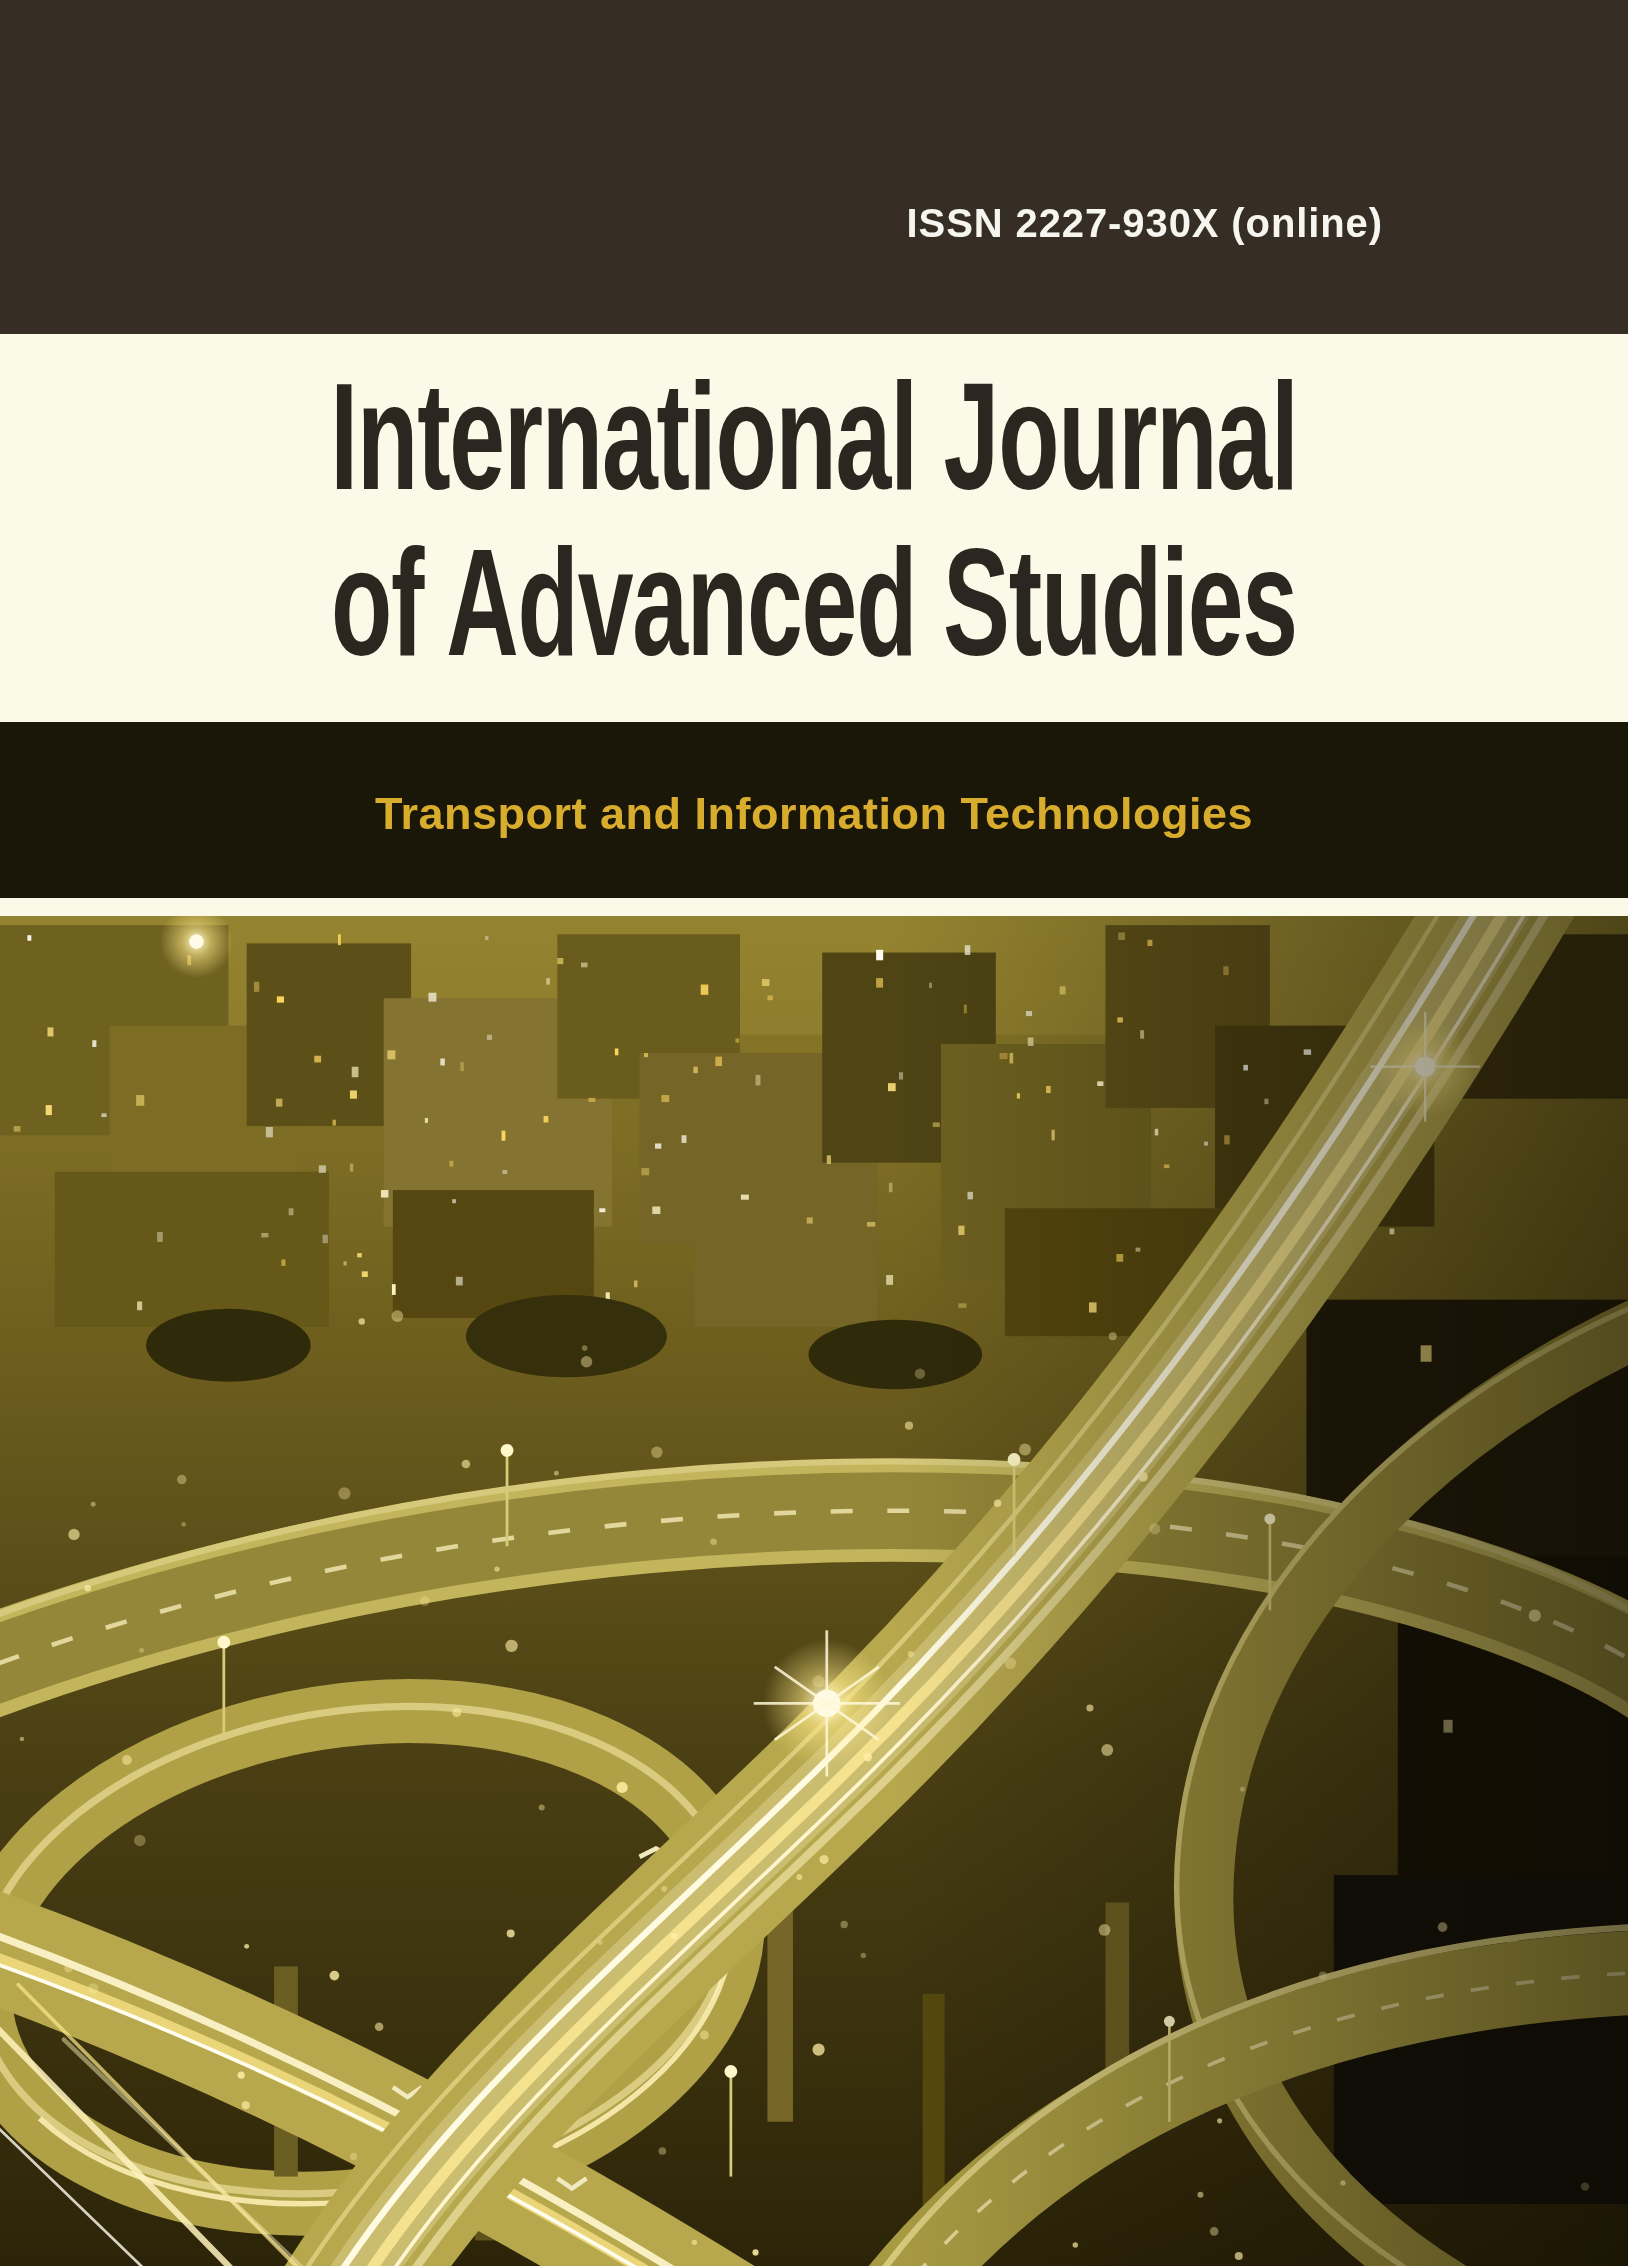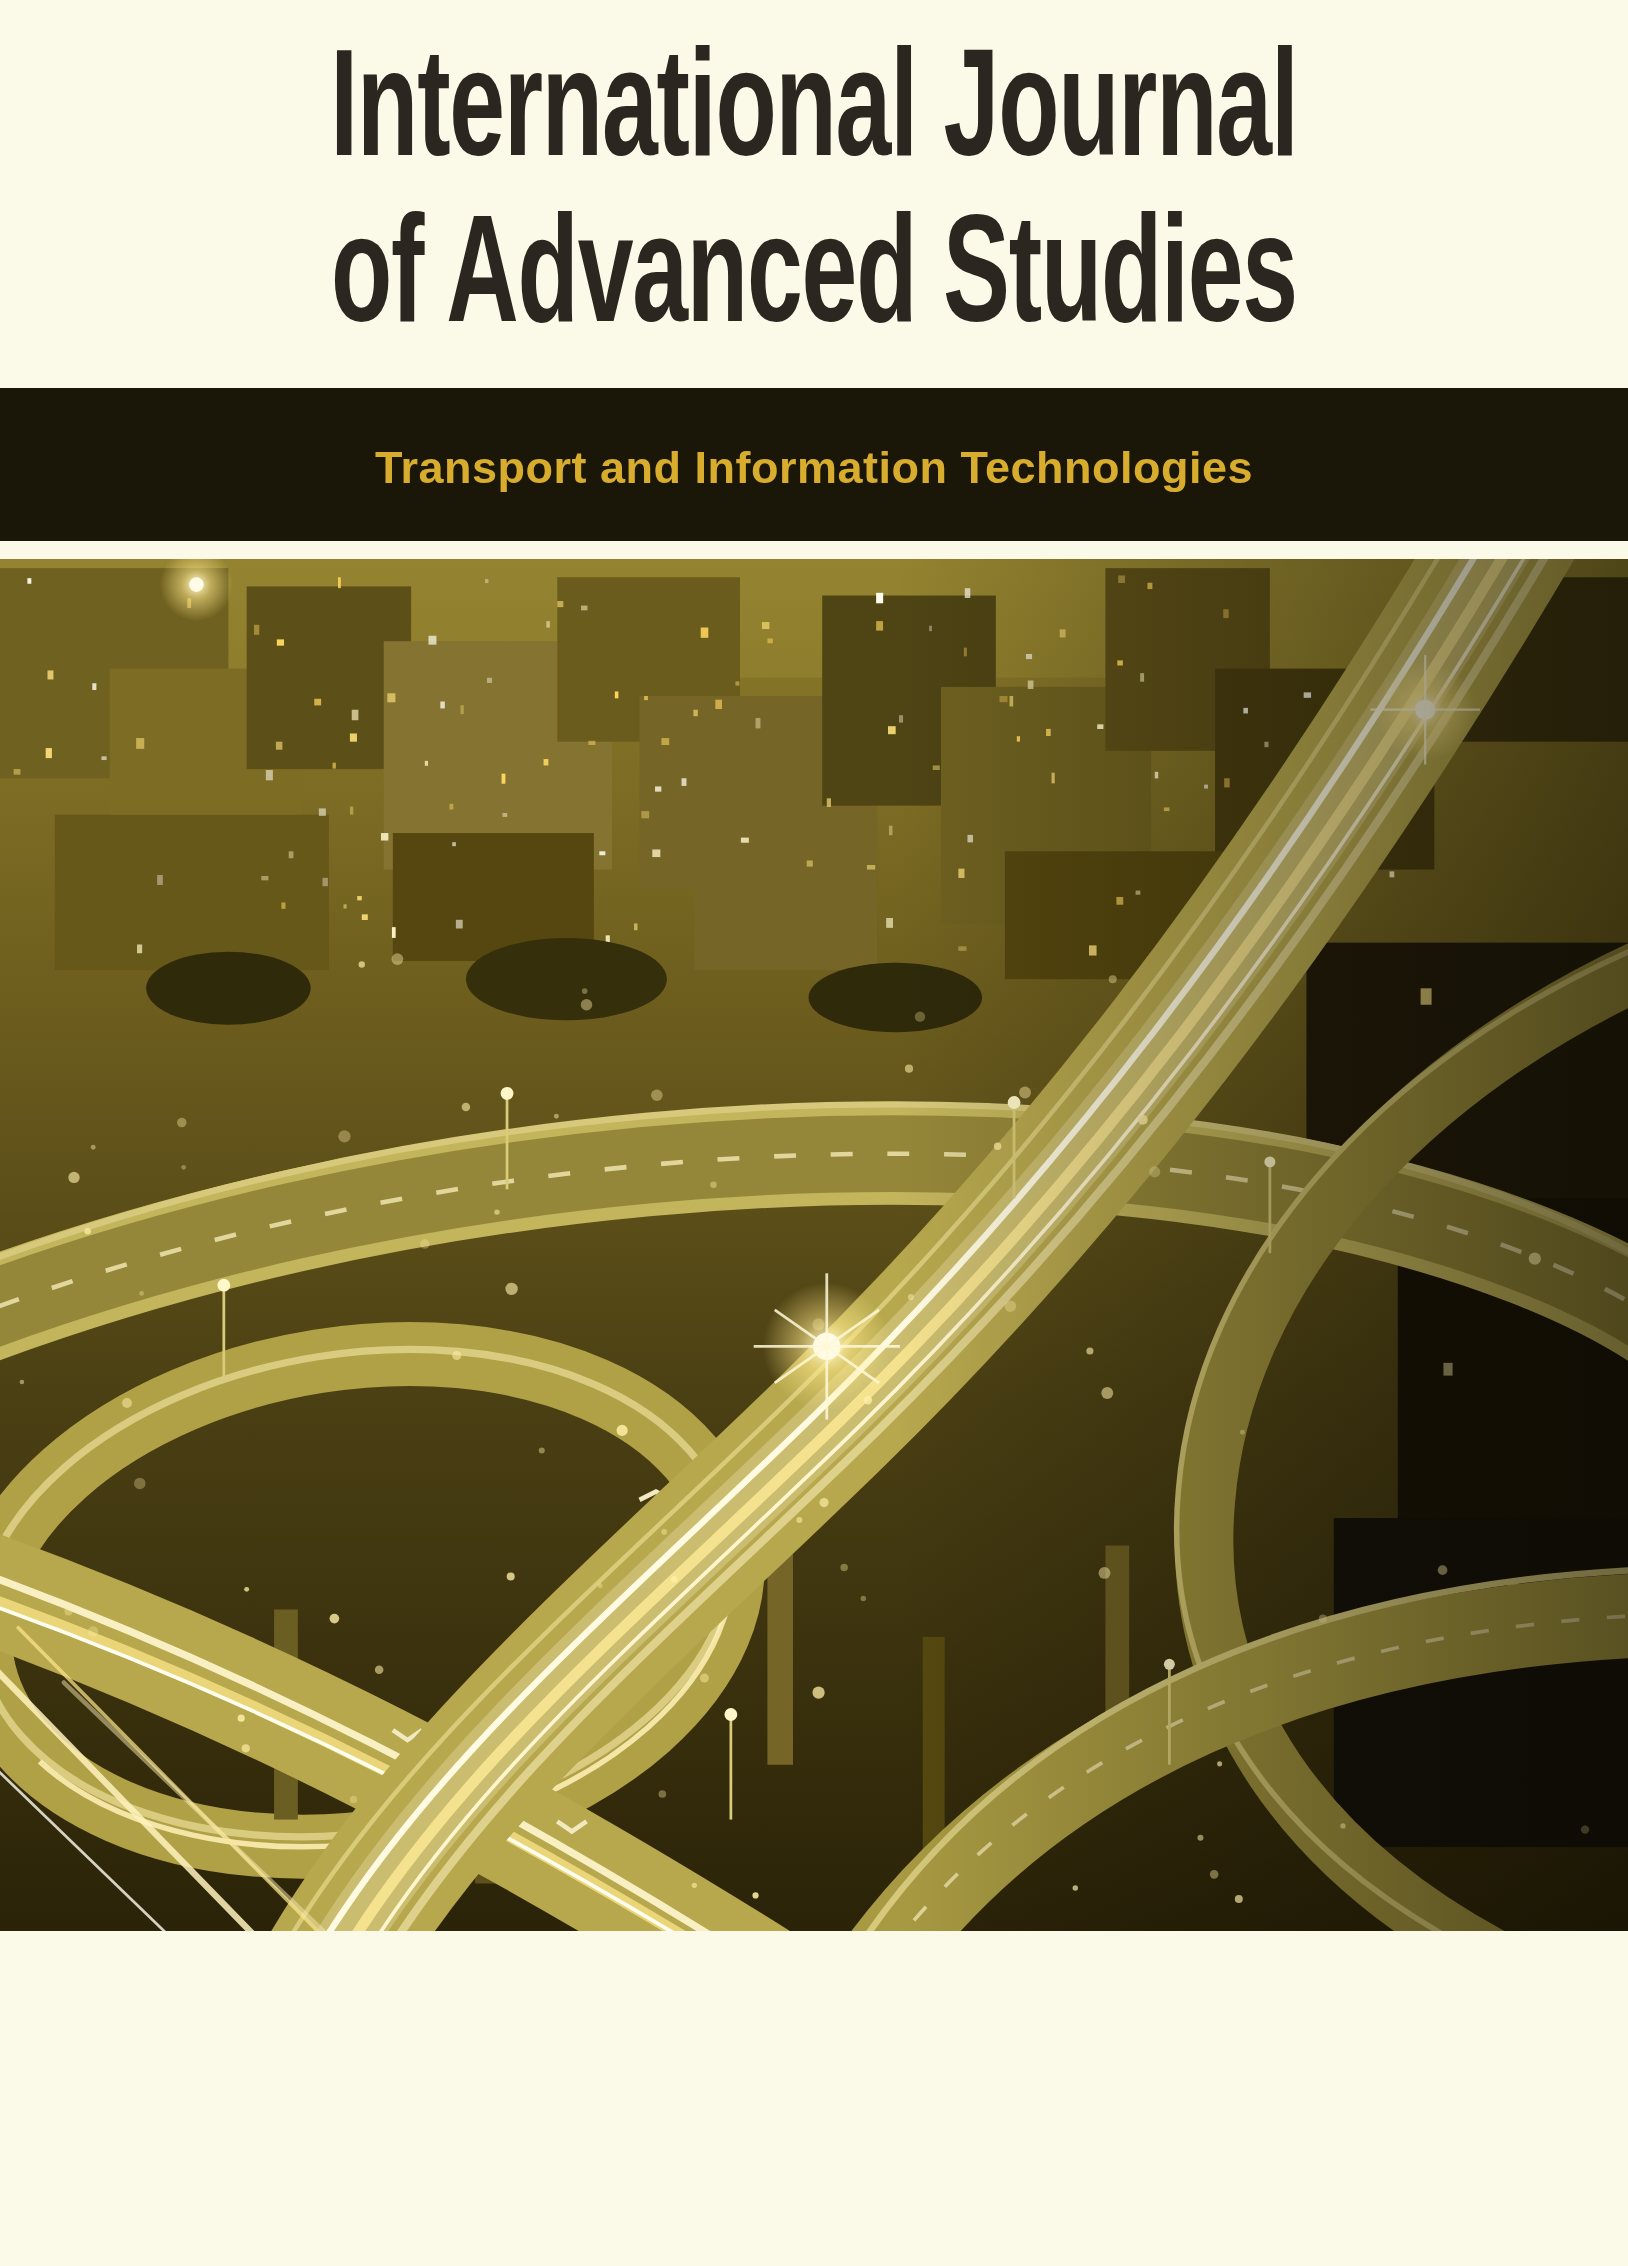--- a/index.html
+++ b/index.html
@@ -24,21 +24,21 @@
     padding-top:19px;text-align:center;
   }
   .title-line{
     display:block;color:#2b2720;font-weight:bold;
     font-size:152px;line-height:166px;white-space:nowrap;
     transform:scaleX(0.66);transform-origin:50% 50%;
     letter-spacing:-1.8px;
   }
   
   .subtitle-band{
-    height:153px;background:#1b1708;box-sizing:border-box;
+    height:176px;background:#1b1708;box-sizing:border-box;
     display:flex;flex-direction:column;align-items:center;justify-content:center;
     padding-top:6px;
   }
   .series-title{
     color:#d8ad2d;font-weight:bold;font-size:45px;line-height:49px;
     letter-spacing:0.5px;white-space:nowrap;
   }
   .volume-line{
     margin-top:5.5px;color:#d8ad2d;font-weight:bold;white-space:nowrap;
   }
@@ -50,20 +50,23 @@
   .divider-strip{height:18.3px;background:#fbf9e8;}
   
   .photo{height:1372px;position:relative;background:#3a3110;}
   .photo svg{display:block;width:100%;height:100%;}
 </style>
 </head>
 <body>
 
 <div class="cover">
 
+  <header class="top-band">
+    <div class="issn">ISSN 2227-930X (online)</div>
+  </header>
 
   <section class="title-band">
     <h1 style="margin:0;">
       <span class="title-line">International Journal</span>
       <span class="title-line">of Advanced Studies</span>
     </h1>
   </section>
 
   <section class="subtitle-band">
     <div class="series-title">Transport and Information Technologies</div>

